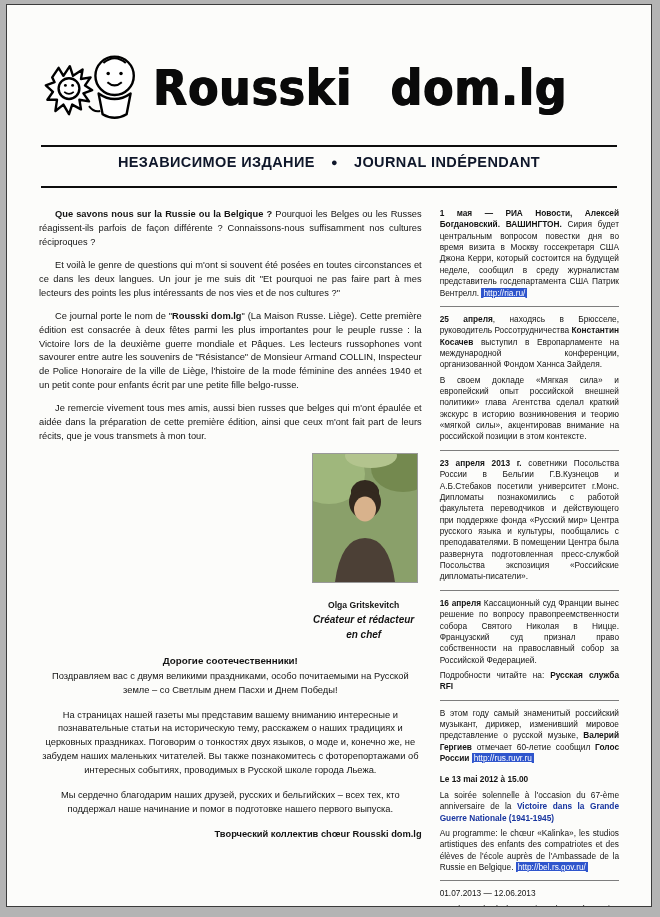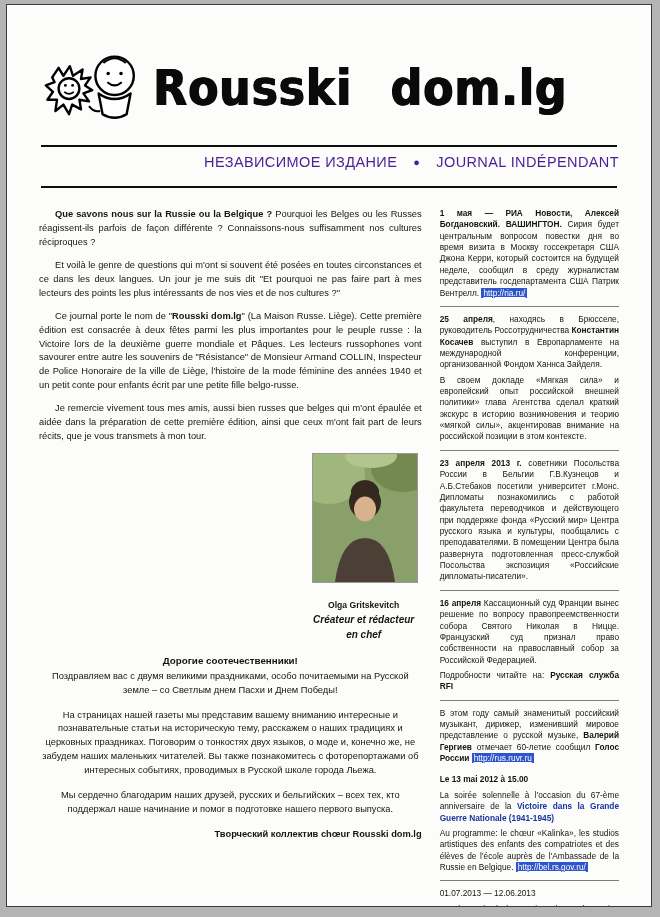--- a/index.html
+++ b/index.html
@@ -17,21 +17,21 @@
   
   .logo-row { display:flex; align-items:center; gap:8px; height:96px; margin-left:2px; }
   .logo-art { width:104px; height:92px; flex:0 0 auto; }
   .title {
     margin:0; font-family:"DejaVu Sans", sans-serif; font-weight:bold;
     font-size:44px; letter-spacing:1px; word-spacing:22px; color:#0a0a0a;
     text-shadow:1px 0 #0a0a0a, -0.5px 0 #0a0a0a;
     transform:scaleY(1.12); transform-origin:left center; white-space:nowrap;
   }
   .rule { border:none; border-top:2px solid #0d0d0d; margin:10px 2px 0 2px; }
-  .subtitle { text-align:right; font-weight:normal; font-size:14.5px; letter-spacing:0.4px; padding:7px 0 6px; color:#4c1d95; }
+  .subtitle { text-align:center; font-weight:bold; font-size:14.5px; letter-spacing:0.4px; padding:7px 0 6px; color:#0f172a; }
   .subtitle .dot { margin:0 16px; font-size:11px; position:relative; top:-1px; }
 
   
   .columns { display:flex; gap:18px; margin-top:20px; }
   .col-left { width:384px; font-size:9.3px; line-height:1.5; text-align:justify; color:#141414; }
   .col-left p { margin:0 0 9px 0; text-indent:16px; }
   .col-right { width:180px; font-size:8.3px; line-height:1.37; text-align:justify; color:#141414; }
   .col-right p { margin:0 0 4px 0; }
   .sep { border:none; border-top:1px solid #7d7d7d; margin:7px 0; }
 

